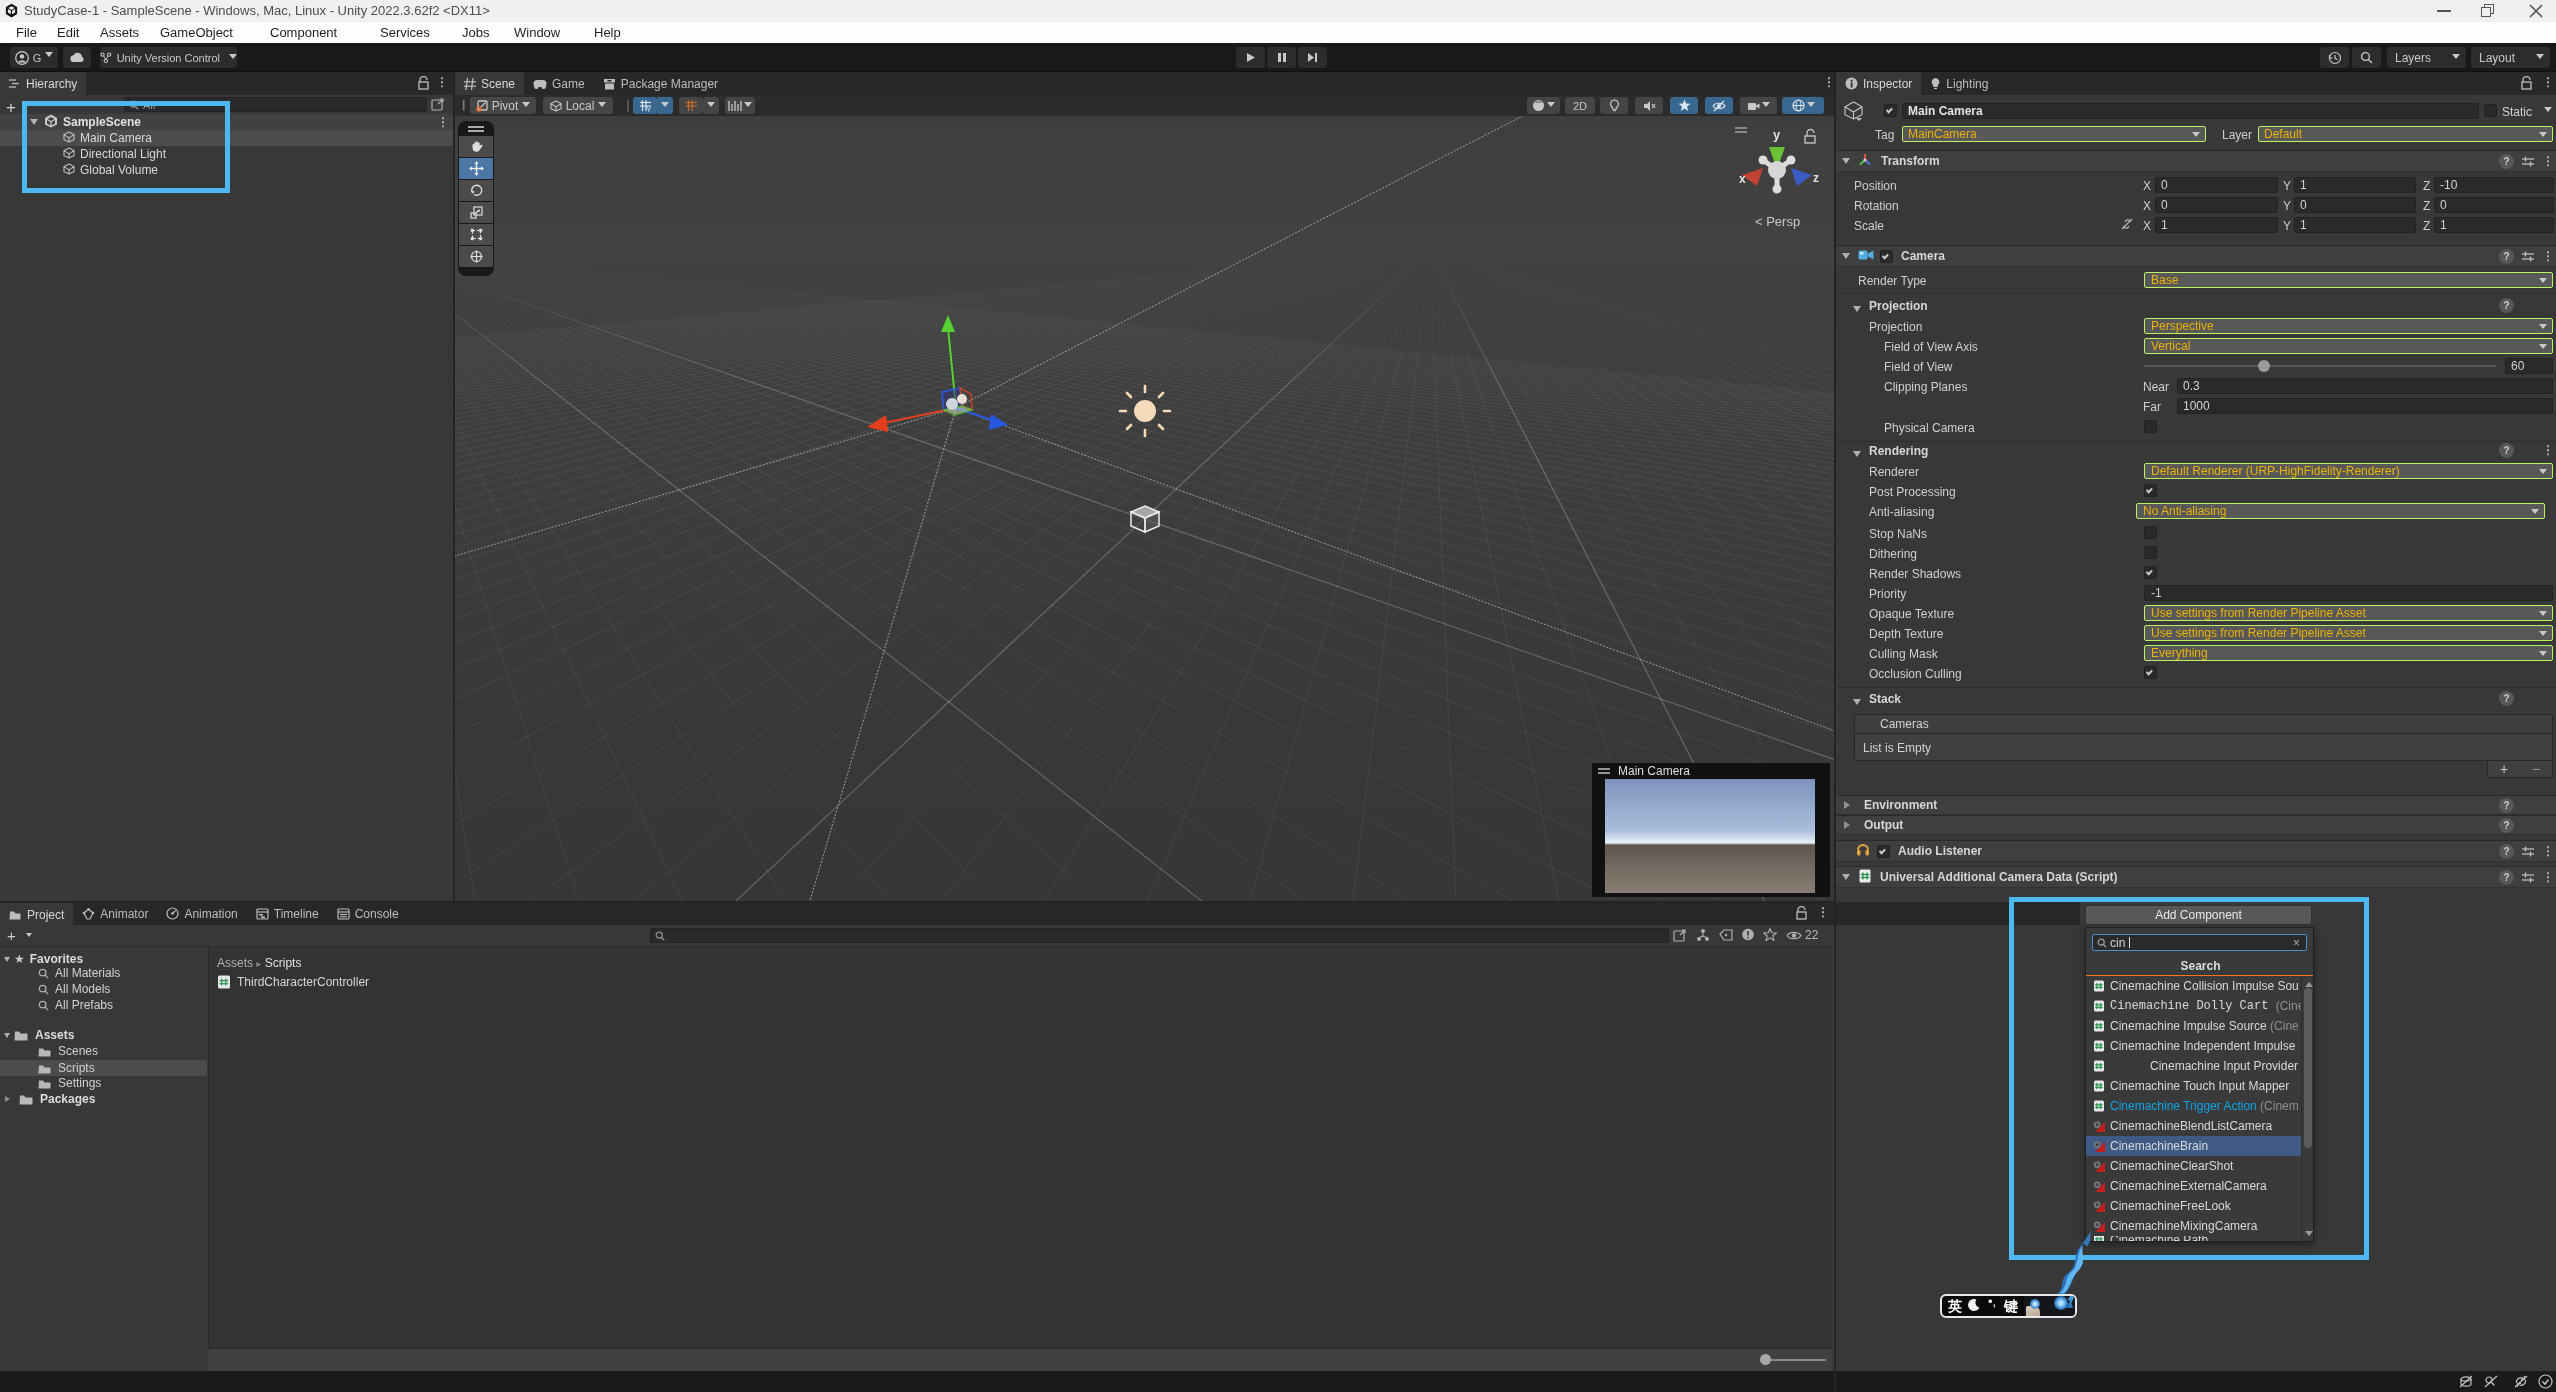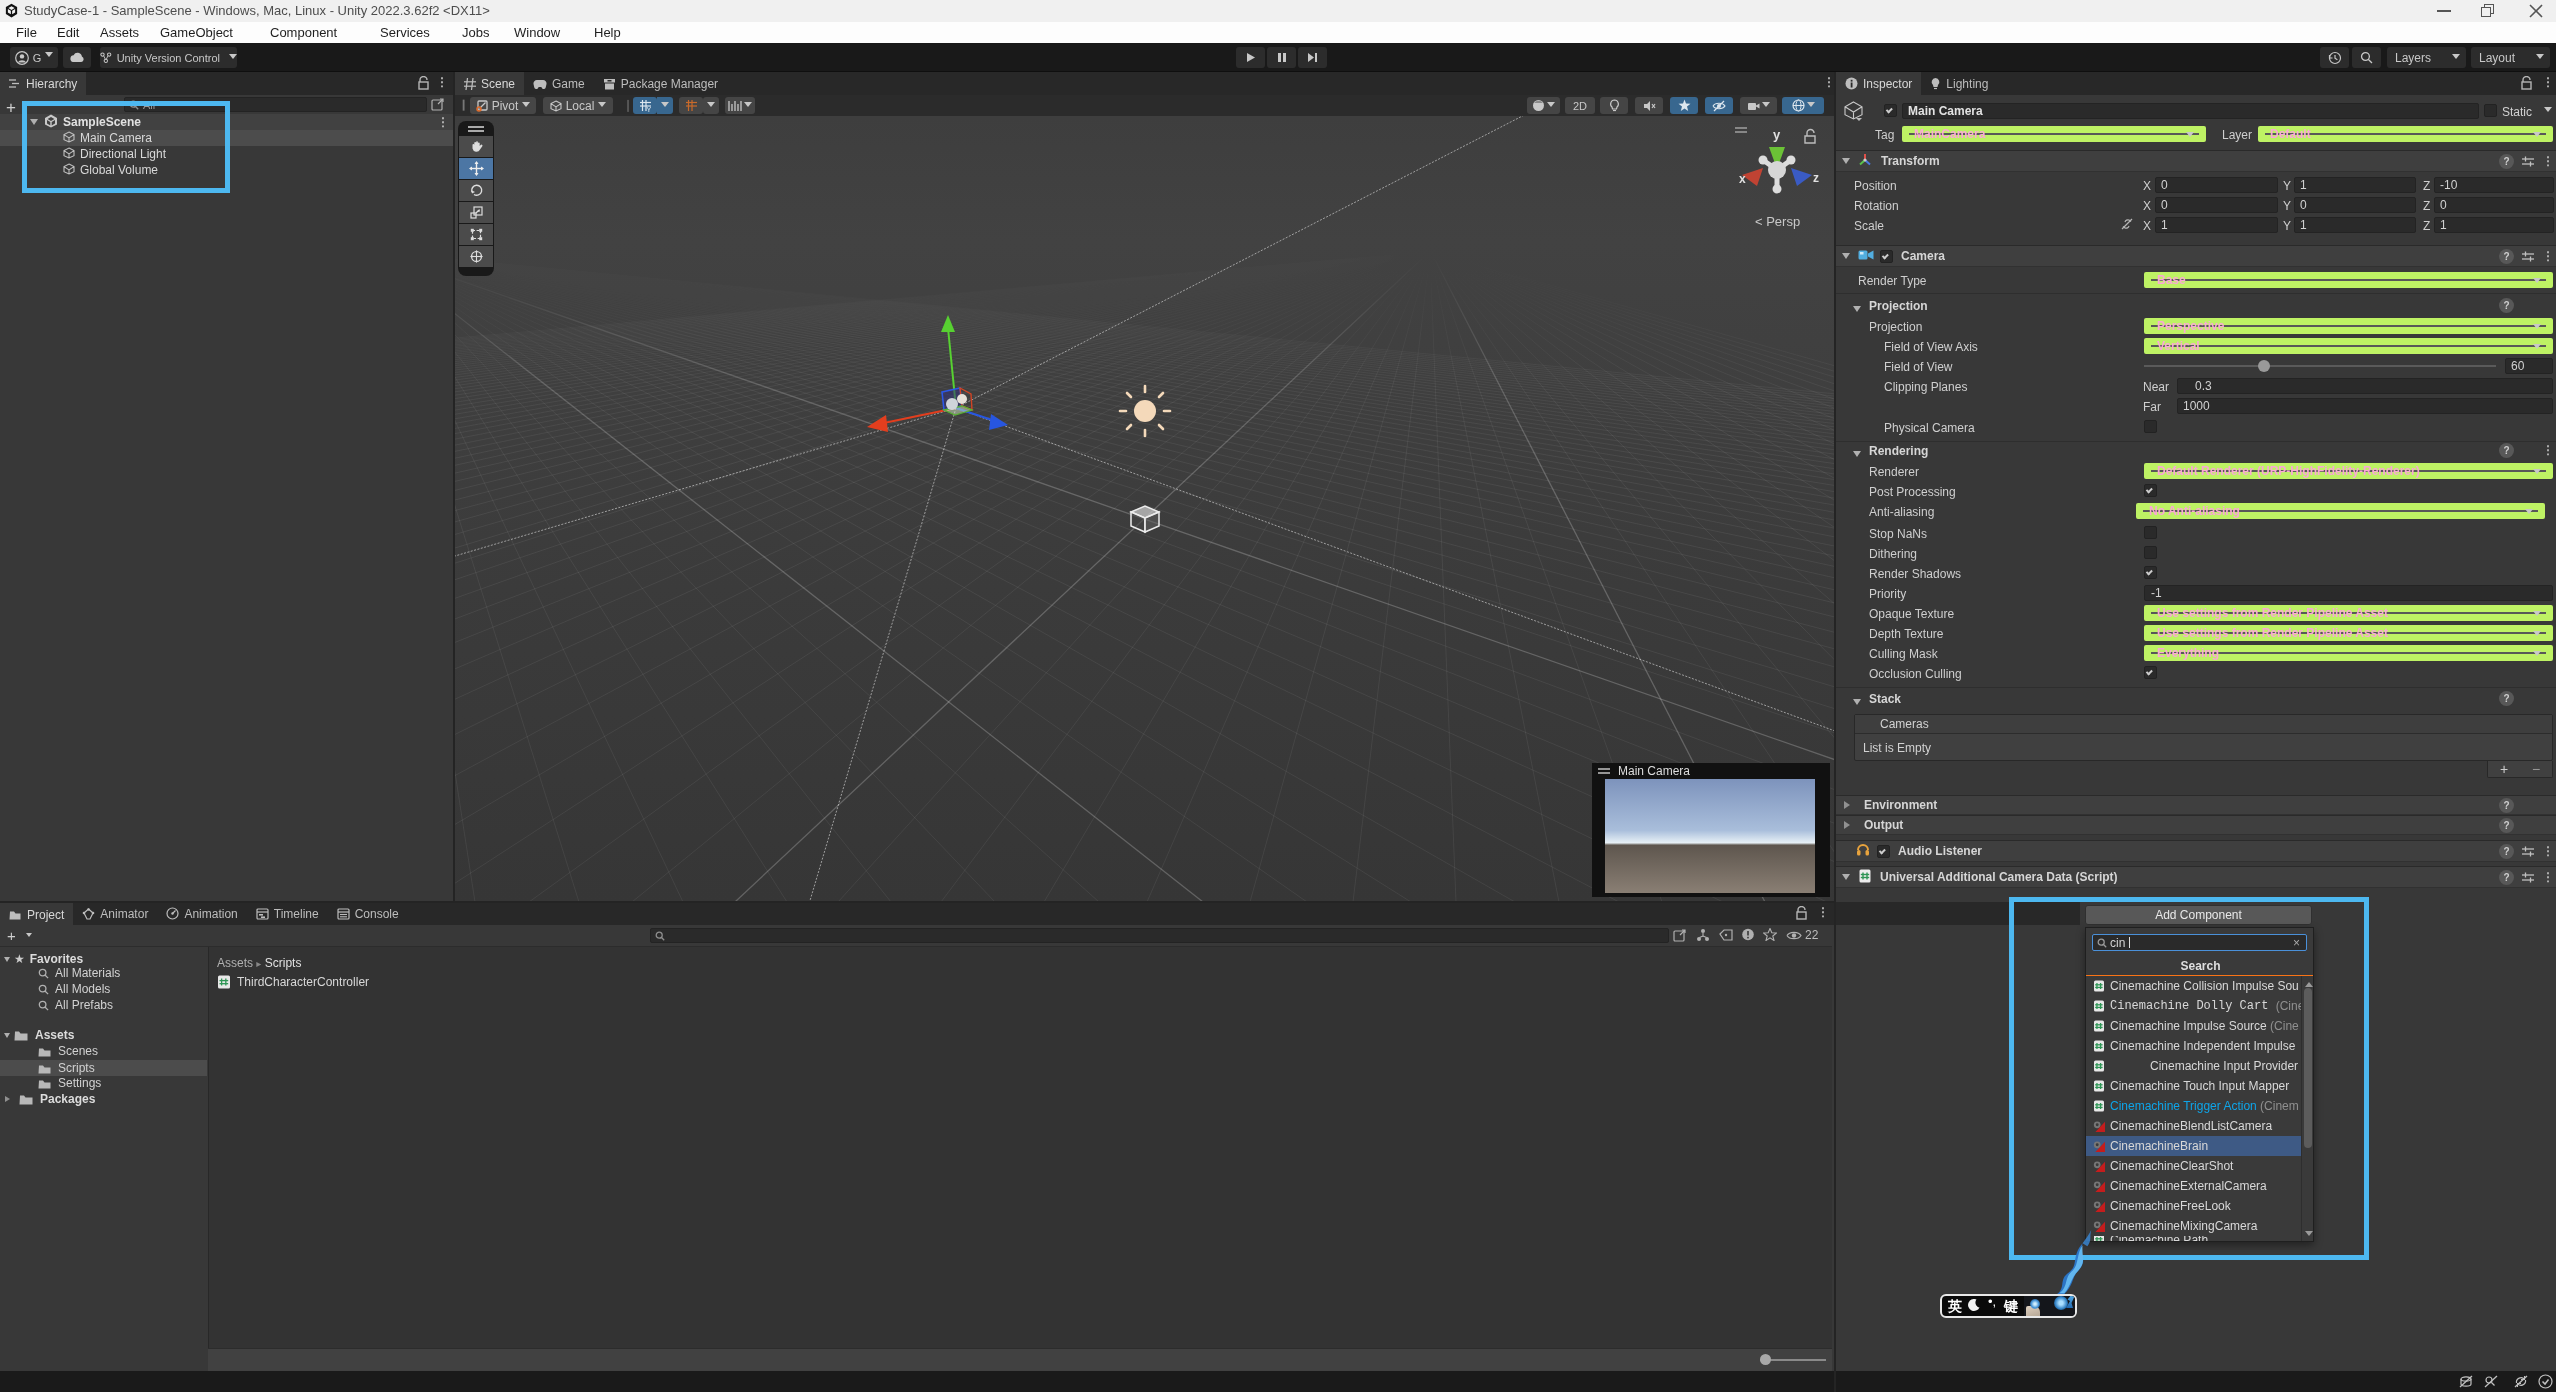--- a/index.html
+++ b/index.html
@@ -2,21 +2,21 @@
 <html><head><meta charset="utf-8"><style>
 *{margin:0;padding:0;box-sizing:border-box;}
 html,body{width:2556px;height:1392px;overflow:hidden;background:#383838;font-family:"Liberation Sans",sans-serif;}
 .abs{position:absolute !important;}
 #root{position:relative;width:2556px;height:1392px;font-size:12px;color:#d2d2d2;}
 .tabstrip{background:#282828;}
 .tab{display:inline-flex;align-items:center;gap:5px;height:23px;padding:0 9px;color:#bdbdbd;font-size:12px;}
 .tab.on{background:#383838;color:#d8d8d8;}
 .btn{background:#2c2c2c;border-radius:3px;color:#c8c8c8;display:inline-flex;align-items:center;justify-content:center;}
 .fld{background:#2a2a2a;border:1px solid #232323;border-radius:2px;color:#d2d2d2;}
-.dd{background:#585858;border:7px solid #bef264;border-radius:2px;color:#f9a8d4;font-weight:bold;}
+.dd{background:#585858;border:1px solid #bef264;border-radius:2px;color:#eab308;}
 .dd:after{content:"";position:absolute;right:5px;top:50%;margin-top:-2px;border:4px solid transparent;border-top:5px solid #c8c8c8;}
 .caret{display:inline-block;border:4px solid transparent;border-top:5px solid #c8c8c8;margin-left:4px;position:relative;top:2px;}
 .chk{width:13px;height:13px;background:#2a2a2a;border:1px solid #222;border-radius:2px;position:relative;display:inline-block;}
 .chk.c:after{content:"";position:absolute;left:2px;top:5px;width:4px;height:2px;background:transparent;border-left:2px solid #ccc;border-bottom:2px solid #ccc;transform:rotate(-45deg) translate(1px,-2px);}
 .hdr{background:#3f3f3f;border-top:1px solid #2a2a2a;border-bottom:1px solid #313131;display:flex;align-items:center;font-weight:bold;color:#d6d6d6;}
 .tri{display:inline-block;width:0;height:0;border:4px solid transparent;}
 .tri.d{border-top:6px solid #b0b0b0;margin-top:4px;}
 .tri.r{border-left:6px solid #909090;margin-left:3px;}
 .qm{width:15px;height:15px;border-radius:50%;background:#585858;color:#cfcfcf;font-size:10px;font-weight:bold;display:inline-flex;align-items:center;justify-content:center;}
 .dots3{color:#bdbdbd;font-weight:bold;letter-spacing:0;}
@@ -691,21 +691,21 @@
       <span class="abs lbl" style="left:33px;top:225px;">Projection</span>
       <div class="dd abs row" style="left:308px;top:223px;width:409px;height:16px;padding-left:6px;">Perspective</div>
       <span class="abs lbl" style="left:48px;top:245px;">Field of View Axis</span>
       <div class="dd abs row" style="left:308px;top:243px;width:409px;height:16px;padding-left:6px;">Vertical</div>
       <span class="abs lbl" style="left:48px;top:265px;">Field of View</span>
       <div class="abs" style="left:308px;top:270px;width:352px;height:2px;background:#5a5a5a;"></div>
       <div class="abs" style="left:422px;top:265px;width:12px;height:12px;border-radius:50%;background:#999;"></div>
       <div class="fld abs row" style="left:669px;top:263px;width:48px;height:16px;padding-left:5px;">60</div>
       <span class="abs lbl" style="left:48px;top:285px;">Clipping Planes</span>
       <span class="abs lbl" style="left:307px;top:285px;">Near</span>
-      <div class="fld abs row" style="left:341px;top:283px;width:376px;height:16px;padding-left:17px;">0.3</div>
+      <div class="fld abs row" style="left:341px;top:283px;width:376px;height:16px;padding-left:5px;">0.3</div>
       <span class="abs lbl" style="left:307px;top:305px;">Far</span>
       <div class="fld abs row" style="left:341px;top:303px;width:376px;height:16px;padding-left:5px;">1000</div>
       <span class="abs lbl" style="left:48px;top:326px;">Physical Camera</span>
       <div class="chk  abs" style="left:308px;top:325px;"></div>
       <div class="abs" style="left:0;top:346px;width:720px;height:1px;background:#2e2e2e;"></div>
       <span class="tri d abs" style="left:17px;top:352px;"></span>
       <span class="abs" style="left:33px;top:349px;font-weight:bold;color:#d6d6d6;">Rendering</span>
       <span class="qm abs" style="left:663px;top:348px;">?</span>
       <span class="dots3 abs" style="left:706px;top:348px;">⋮</span>
       <span class="abs lbl" style="left:33px;top:370px;">Renderer</span>

